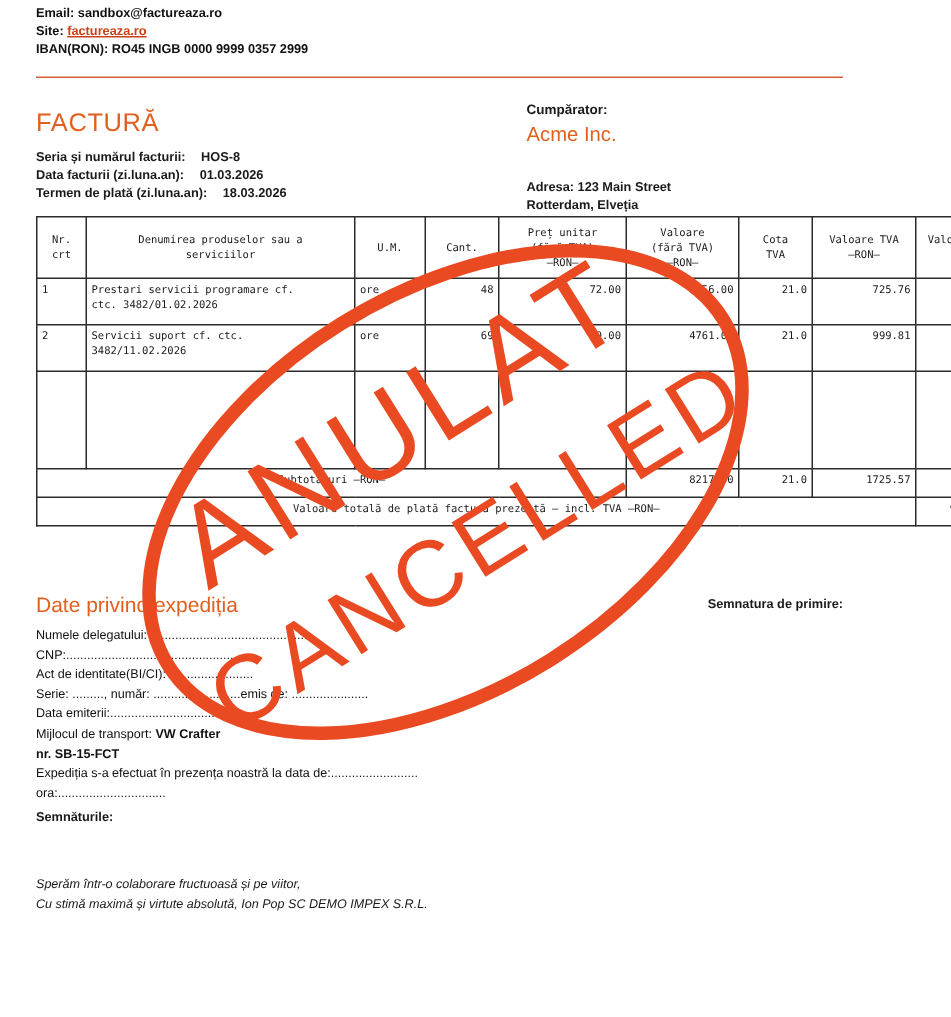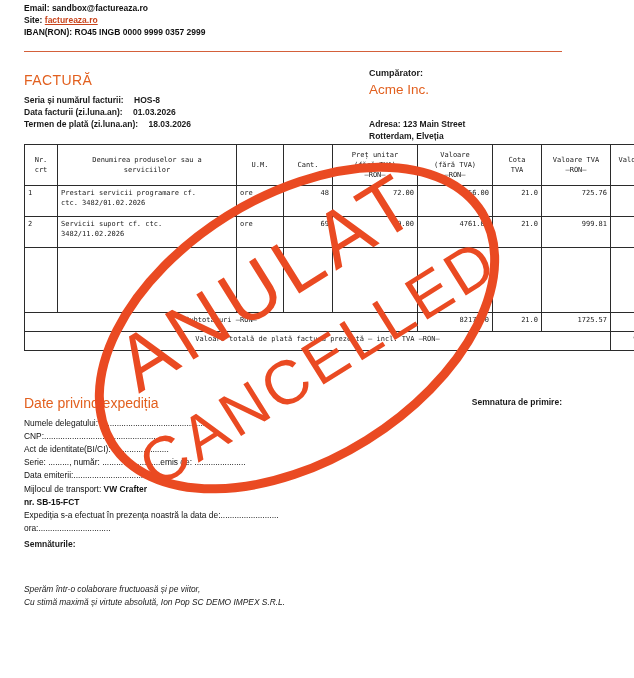--- a/index.html
+++ b/index.html
@@ -51,37 +51,37 @@
     height: 0;
   }
 
   
   .meta-zone {
     position: relative;
     margin-top: 20px;
     height: 62px;
   }
   .factura-title {
-    font-size: 14px;
+    font-size: 17px;
     color: #e2601f;
     letter-spacing: 0.4px;
     margin-bottom: 6px;
   }
   .meta-line {
     font-size: 8.5px;
     line-height: 12.4px;
     font-weight: bold;
   }
   .meta-line .mval {
     margin-left: 8px;
   }
 
   .buyer {
     position: absolute;
-    left: 345px;
+    left: 327px;
     top: -4px;
     width: 260px;
   }
   .buyer .b-title {
     font-size: 9px;
     font-weight: bold;
     margin-bottom: 4px;
   }
   .buyer .b-name {
     font-size: 13.5px;

